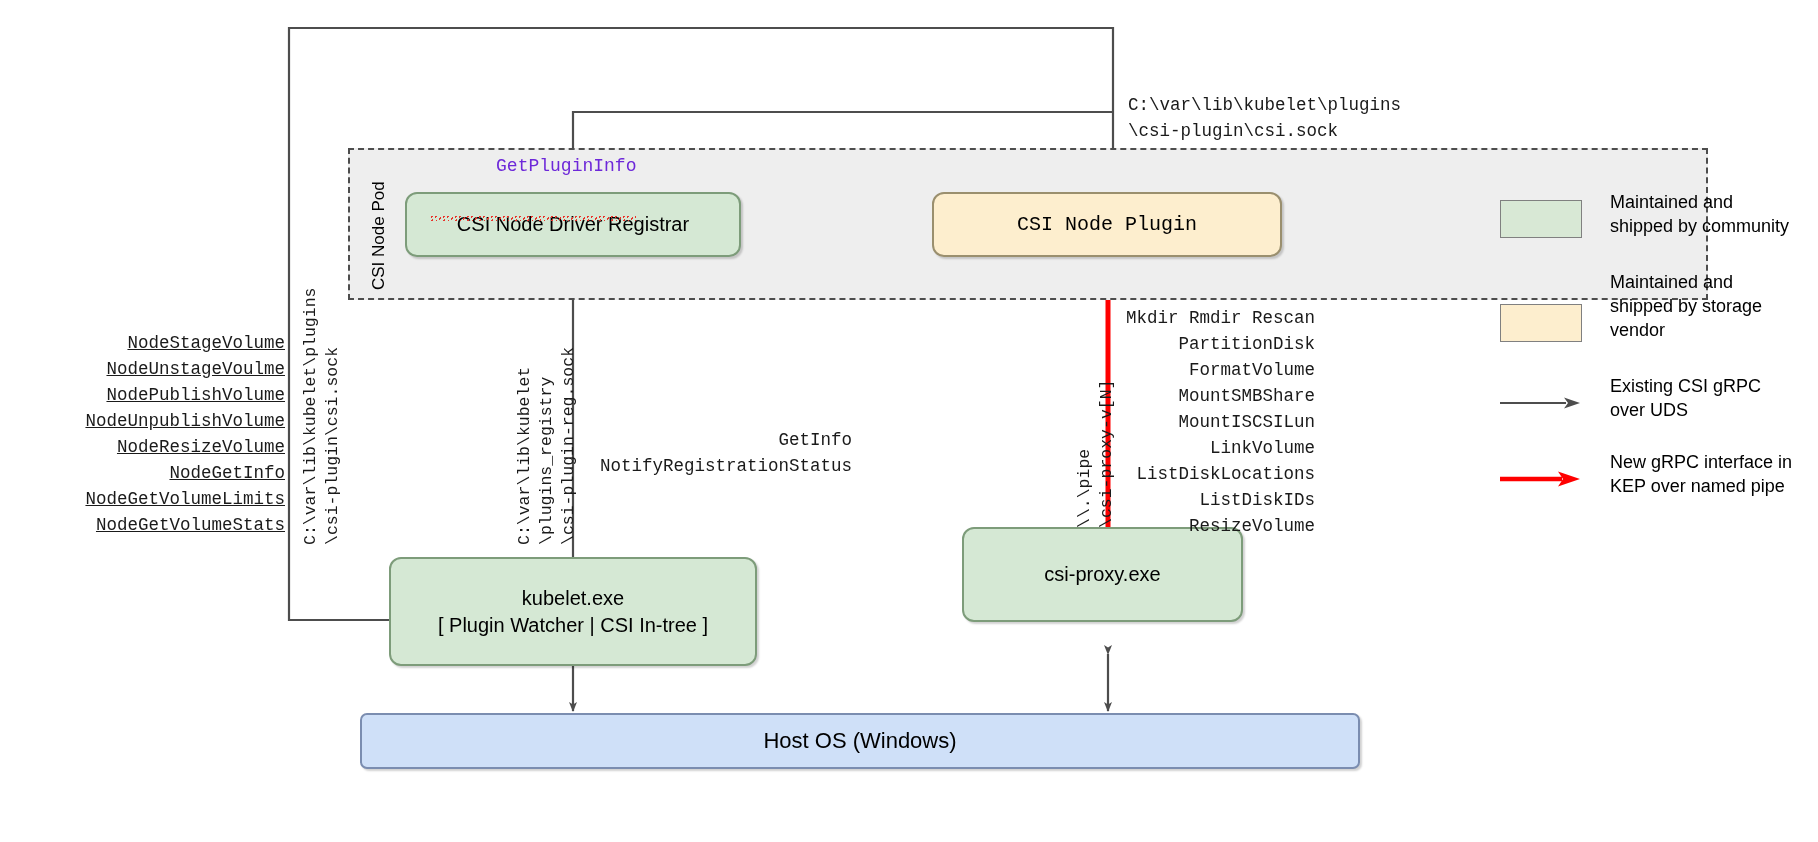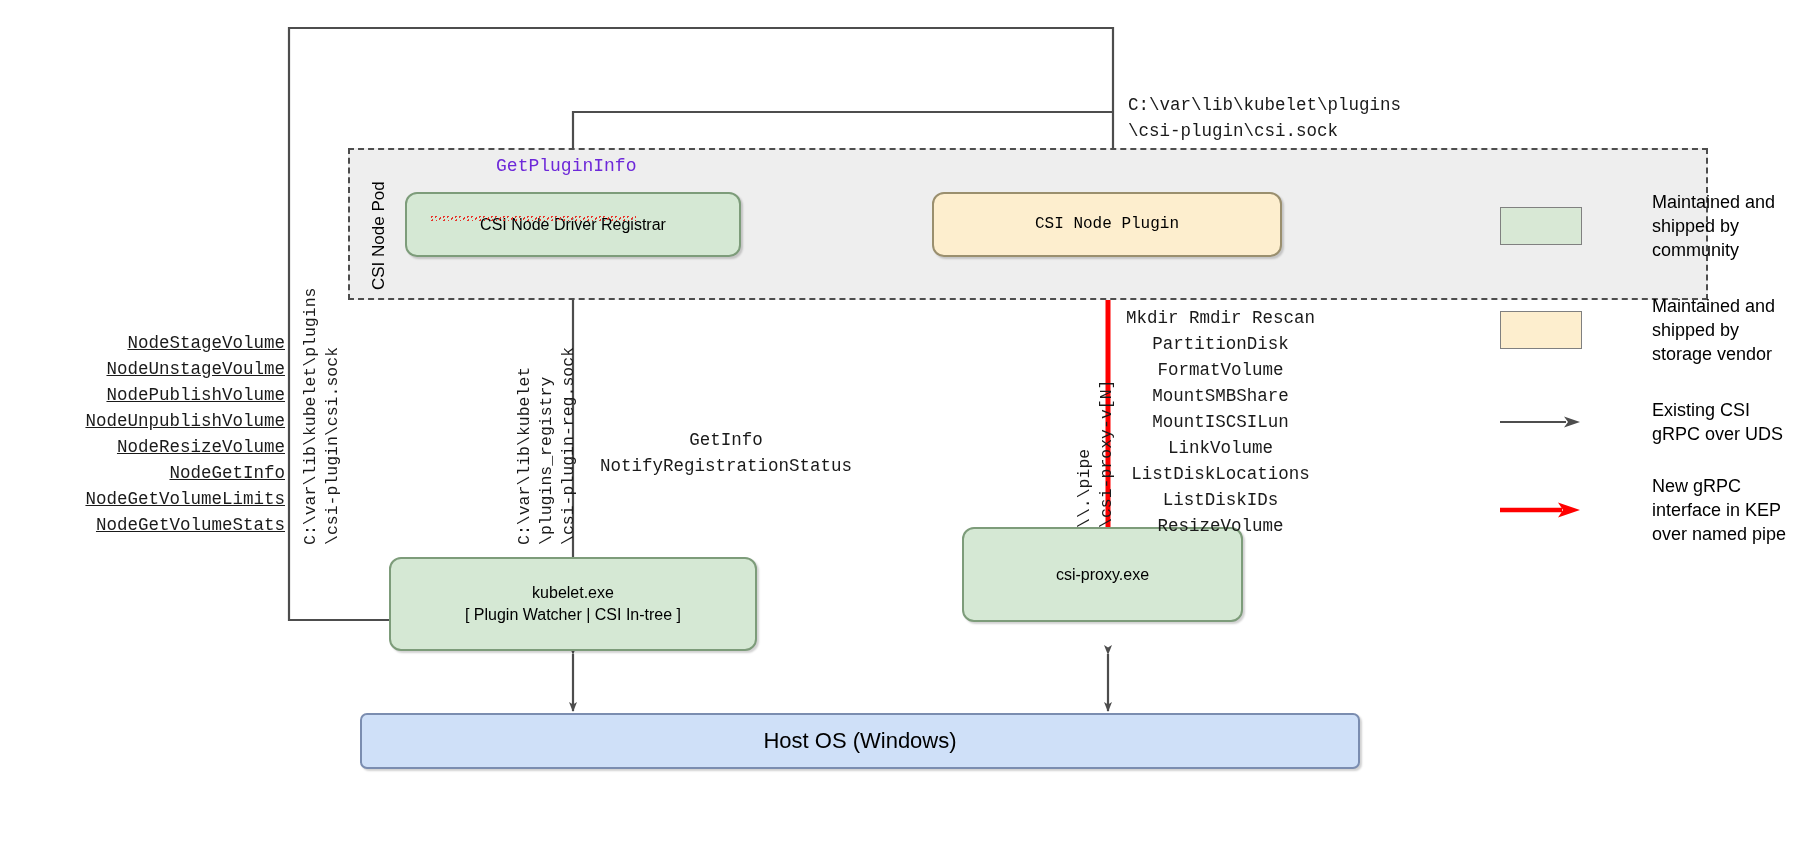--- a/index.html
+++ b/index.html
@@ -61,33 +61,33 @@
   
   .node {
     position: absolute;
     box-sizing: border-box;
     border-radius: 12px;
     border: 2px solid #6d6d6d;
     display: flex;
     flex-direction: column;
     align-items: center;
     justify-content: center;
-    font-size: 16px;
+    font-size: 20px;
     line-height: 1.35;
     text-align: center;
     color: #000;
     box-shadow: 2px 2px 2px rgba(0,0,0,0.18);
   }
   .node.green  { background: #d5e8d4; border-color: #7d9c7a; }
   .node.yellow { background: #fdeece; border-color: #9a8f6e; font-family: Liberation Mono, monospace; }
   .node.blue   { background: #cfe0f8; border-color: #7b8db0; }
 
   #node-registrar { left: 405px; top: 192px; width: 336px; height: 65px; }
   #node-plugin    { left: 932px; top: 192px; width: 350px; height: 65px; }
-  #node-kubelet   { left: 389px; top: 557px; width: 368px; height: 94px; }
+  #node-kubelet   { left: 389px; top: 557px; width: 368px; height: 109px; }
   #node-csiproxy  { left: 962px; top: 527px; width: 281px; height: 95px; }
   #node-hostos    { left: 360px; top: 713px; width: 1000px; height: 56px;
                     border-radius: 7px; font-size: 22px; }
 
   
   .mono {
     position: absolute;
     font-family: "Liberation Mono", monospace;
     font-size: 17.5px;
     line-height: 26px;
@@ -99,33 +99,33 @@
     left: 0px;
     top: 330px;
     width: 285px;
     text-align: right;
     text-decoration: underline;
   }
 
   #grpc-reg-calls {
     left: 600px;
     top: 427px;
-    text-align: center;
+    text-align: right;
   }
 
   #path-plugin-sock {
     left: 1128px;
     top: 92px;
     text-align: left;
   }
 
   #proxy-ops {
     left: 1126px;
     top: 305px;
-    text-align: center;
+    text-align: right;
   }
 
   #get-plugin-info {
     position: absolute;
     left: 388px;
     top: 116px;
     font-family: "Liberation Mono", monospace;
     font-size: 18px;
     color: #6d28d9;
     white-space: pre;
@@ -176,23 +176,22 @@
 
   
   #legend {
     position: absolute;
     left: 1500px;
     top: 190px;
     width: 300px;
   }
   .legend-row {
     display: flex;
-    align-items: center;
+    align-items: flex-end;
     margin-bottom: 32px;
-    gap: 42px;
   }
   .legend-swatch {
     width: 82px;
     height: 38px;
     border: 1.5px solid #808080;
     box-sizing: border-box;
     flex: 0 0 auto;
     margin-right: 28px;
   }
   .legend-swatch.green  { background: #d8e8d5; }

